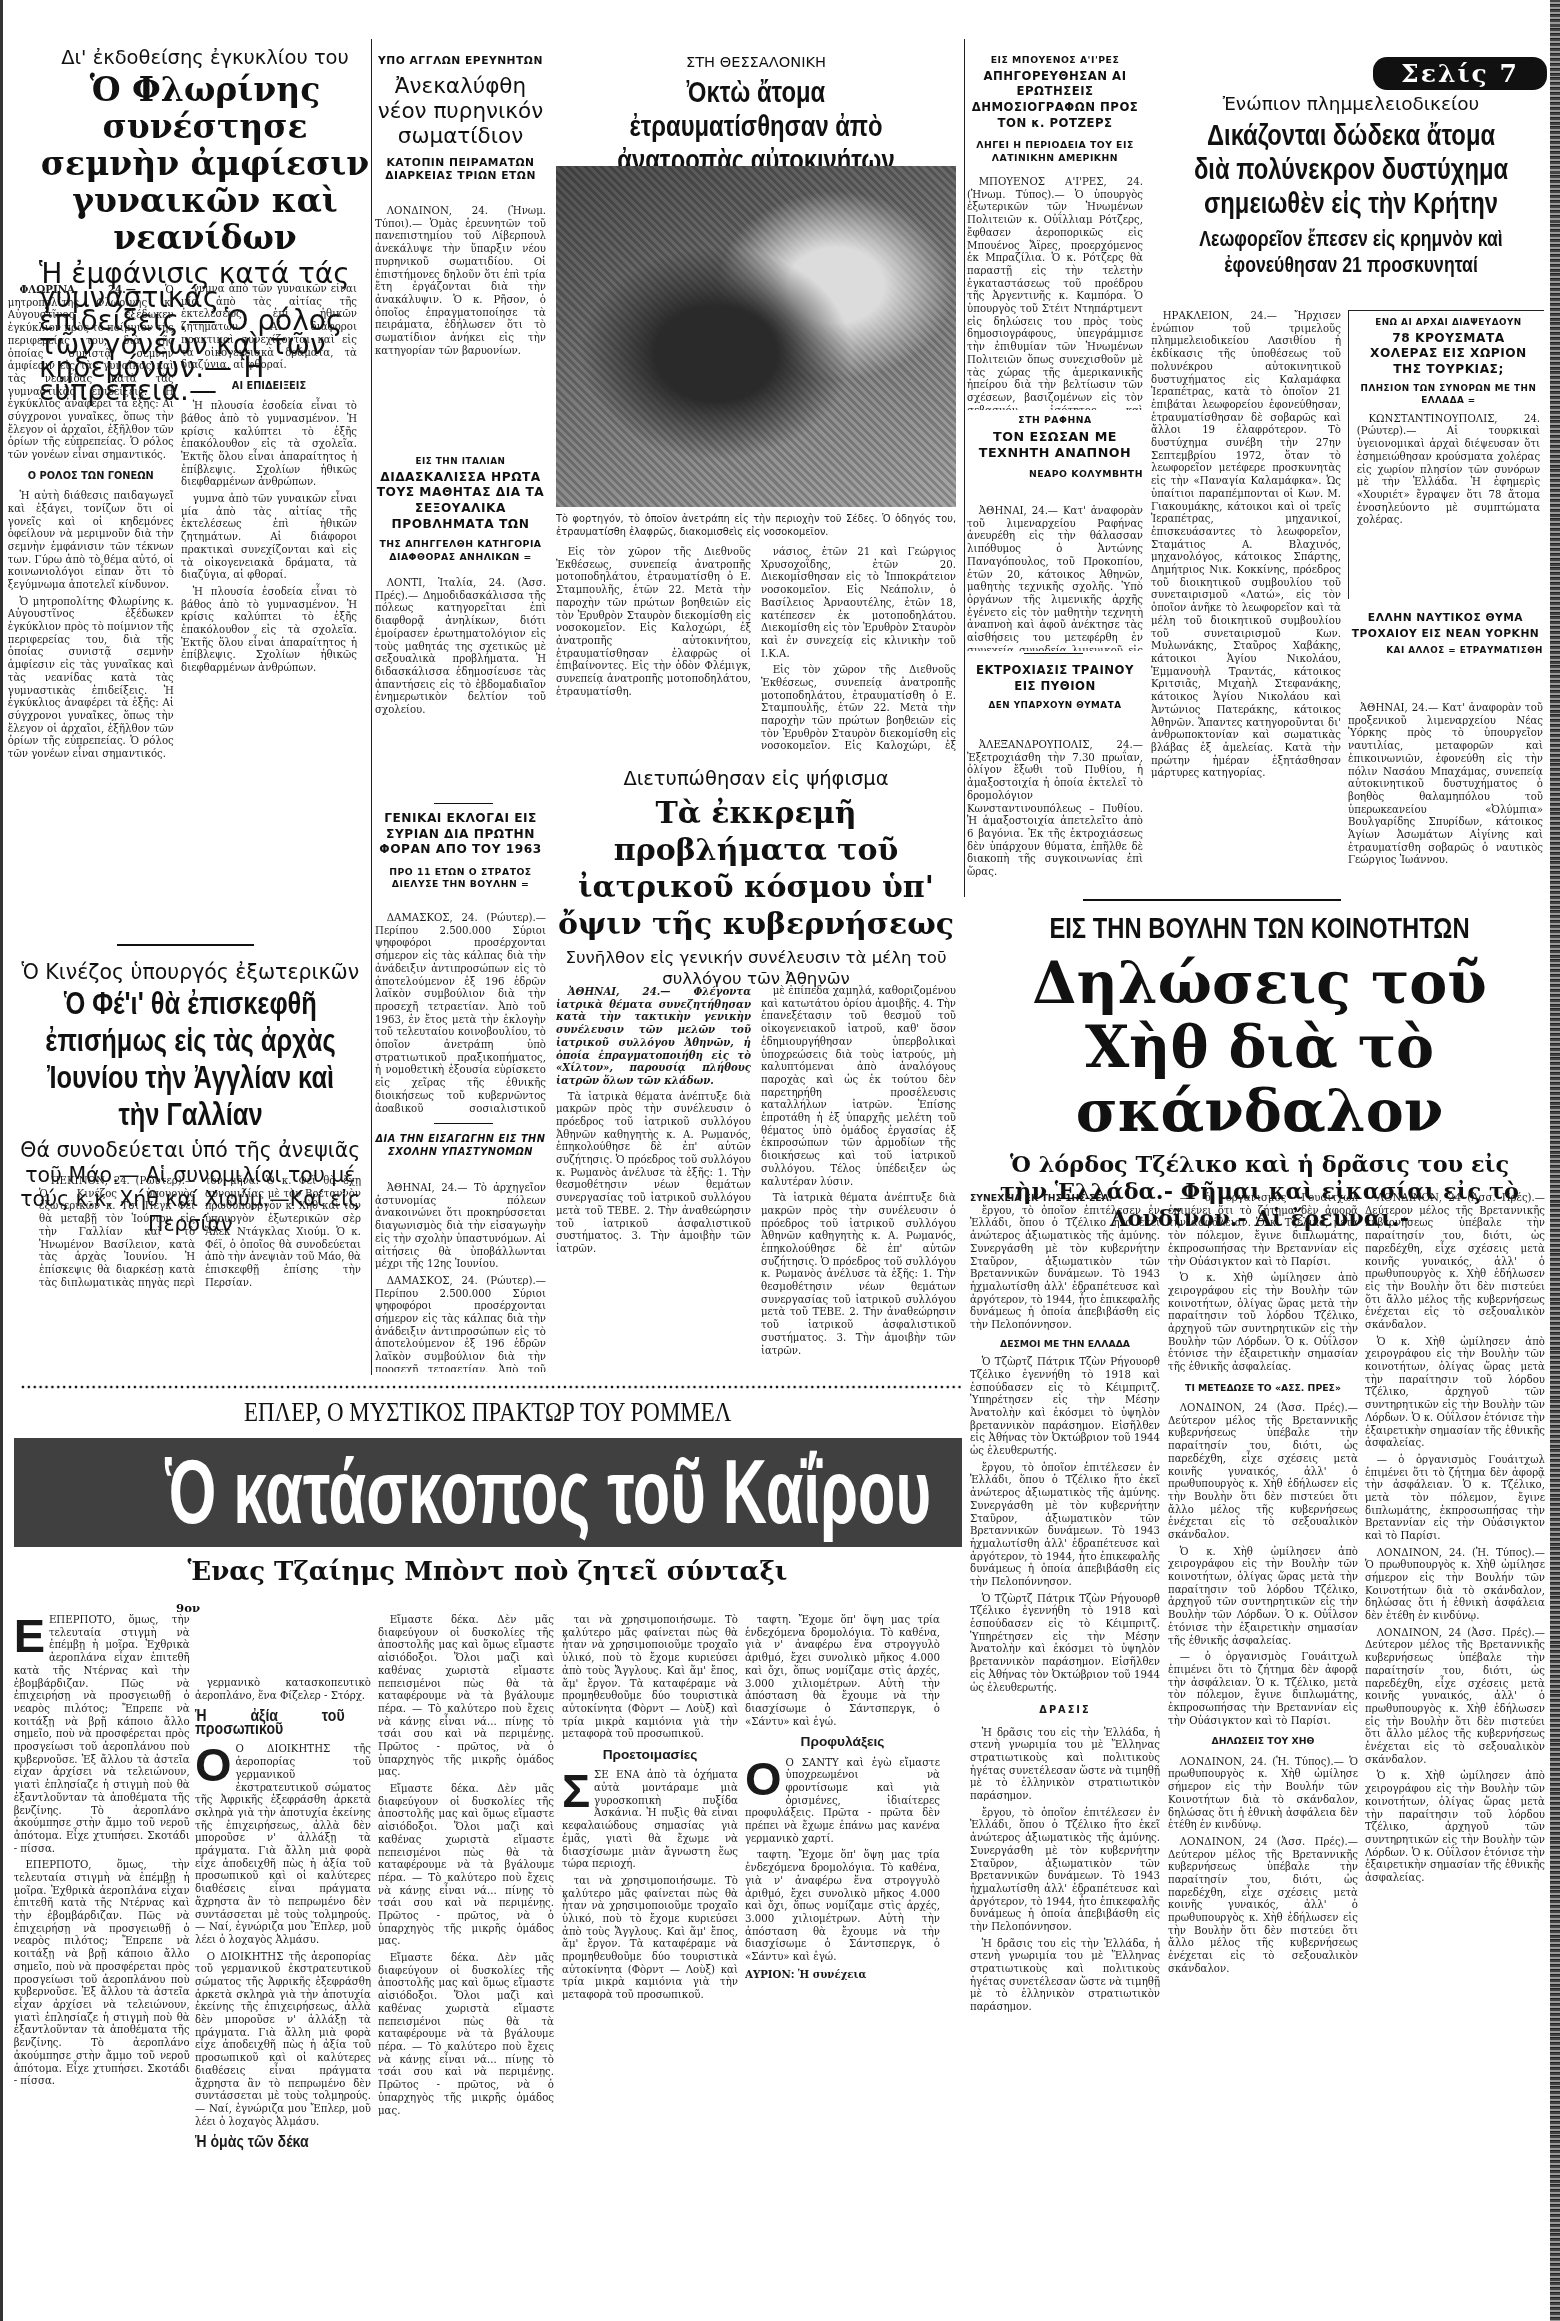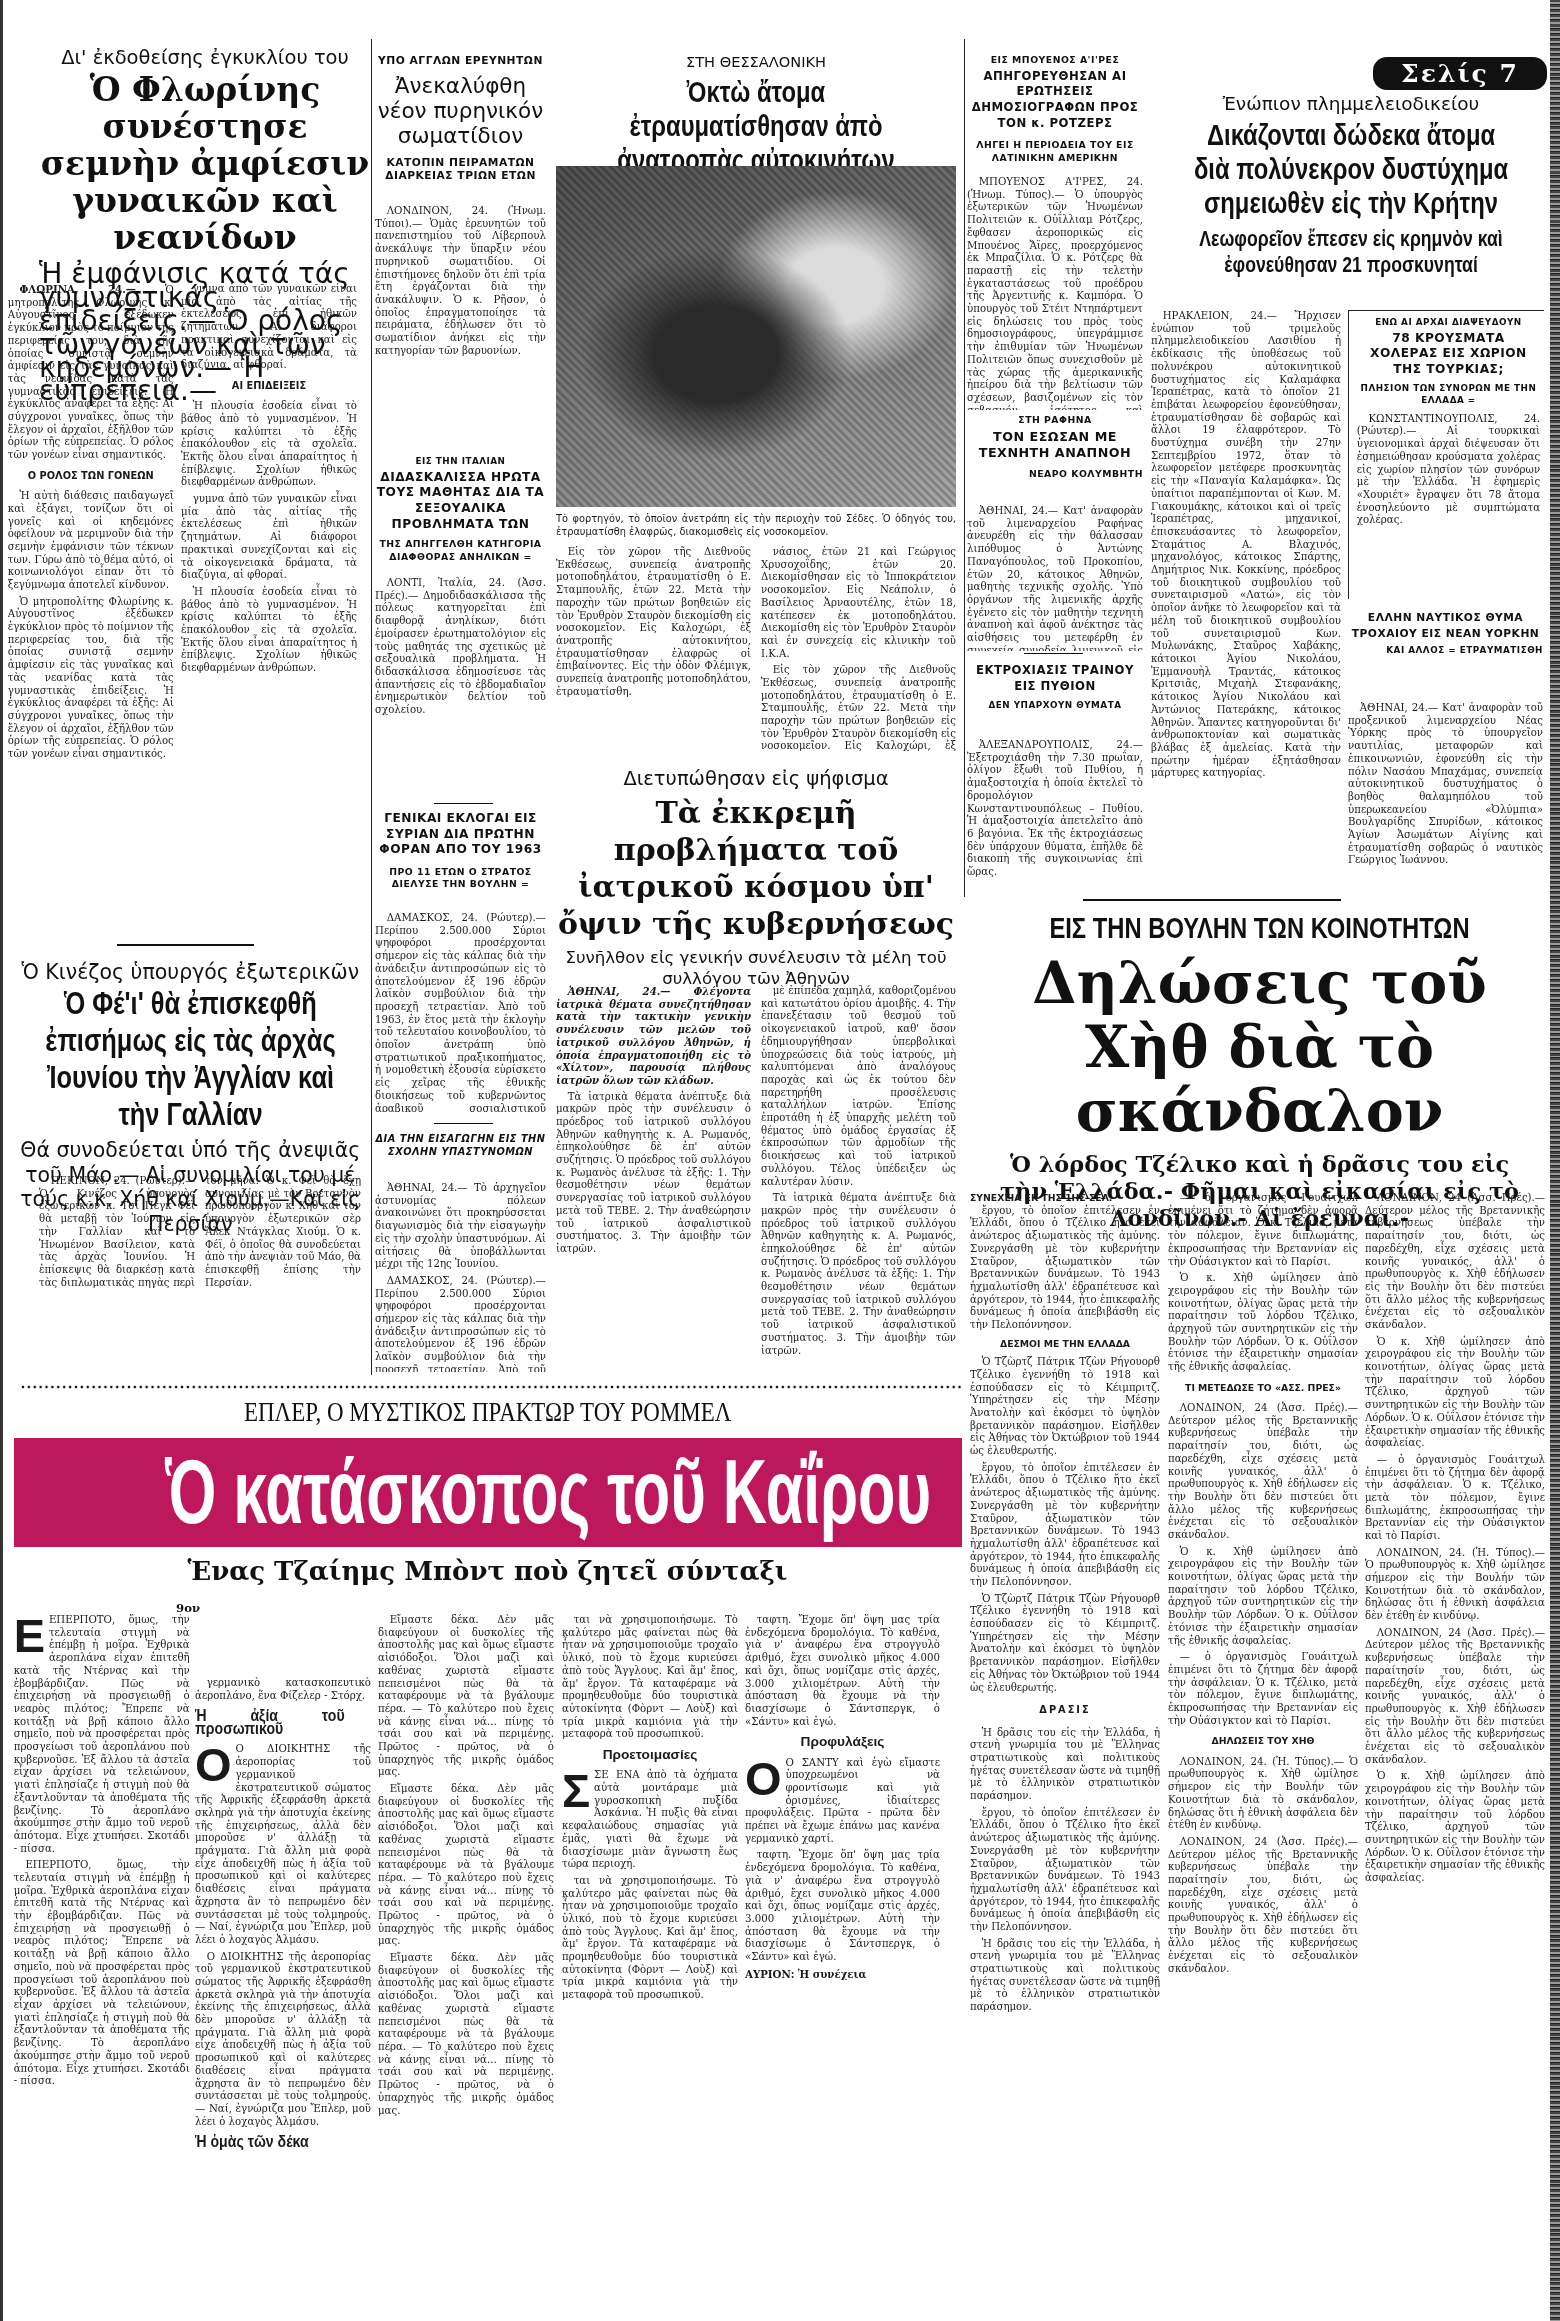--- a/index.html
+++ b/index.html
@@ -21,21 +21,21 @@
   .vrule { position: absolute; background: #222; width: 1px; }
   .photo { position: absolute; background:
       repeating-linear-gradient(45deg, #6a6a6a 0 2.9px, #9a9a9a 2.9px 5.9px),
       linear-gradient(#555, #888); }
   .photo-inner { position:absolute; inset:0;
       background: radial-gradient(ellipse at 40% 55%, #2a2a2a 0 18%, transparent 40%),
                   radial-gradient(ellipse at 70% 35%, #dcdcdc 0 12%, transparent 30%),
                   linear-gradient(160deg, rgba(30,30,30,.6), rgba(200,200,200,.3)); }
   .page-badge { background: #111; color: #fff; font-family: "DejaVu Serif", serif; font-weight: bold;
                 text-align: center; letter-spacing: 2px; }
-  .black-banner { background: #be185d; color: #fff; }
+  .black-banner { background: #404040; color: #fff; }
   .dropcap { float: left; font-family: "Liberation Sans", sans-serif; font-weight: bold;
              font-size: 47px; line-height: 39px; margin: 2px 3.9px 0 0; }
   .sidehead { font-family: "Liberation Sans", sans-serif; font-weight: bold; font-size: 16.6px;
               transform: scaleX(0.85); transform-origin: left; margin: 7.8px 0; }
   .centerhead { font-family: "Liberation Sans", sans-serif; font-weight: bold; font-size: 13.7px; text-align:center; margin: 7.8px 0;}
   .edge-strip { position: absolute; right: 0; top: 0; width: 9.8px; height: 2321px;
                 background: repeating-linear-gradient(180deg, #444 0 2px, #999 2px 3.9px, #222 3.9px 4.9px); }
   .left-edge { position:absolute; left:0; top:0; width:2.9px; height:2321px; background:#333; }
   .dotted { position:absolute; height:3.9px; background: radial-gradient(circle, #111 1.3px, transparent 1.6px) 0 0/5.9px 3.9px repeat-x; }
 </style>

